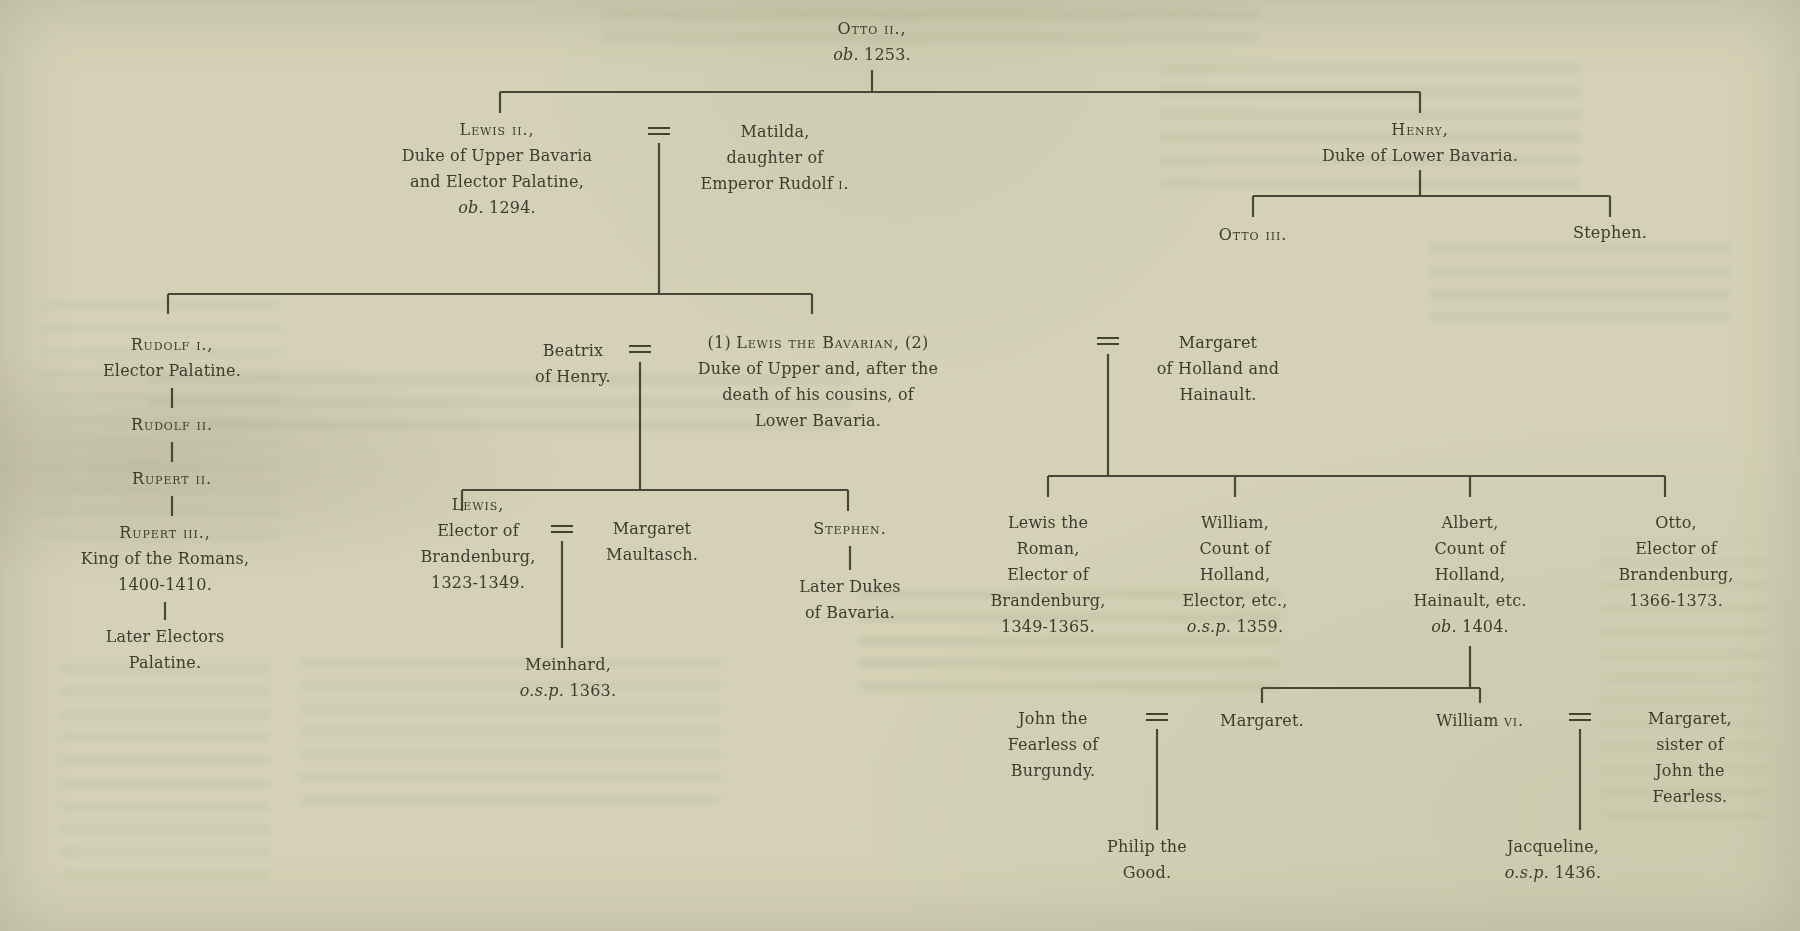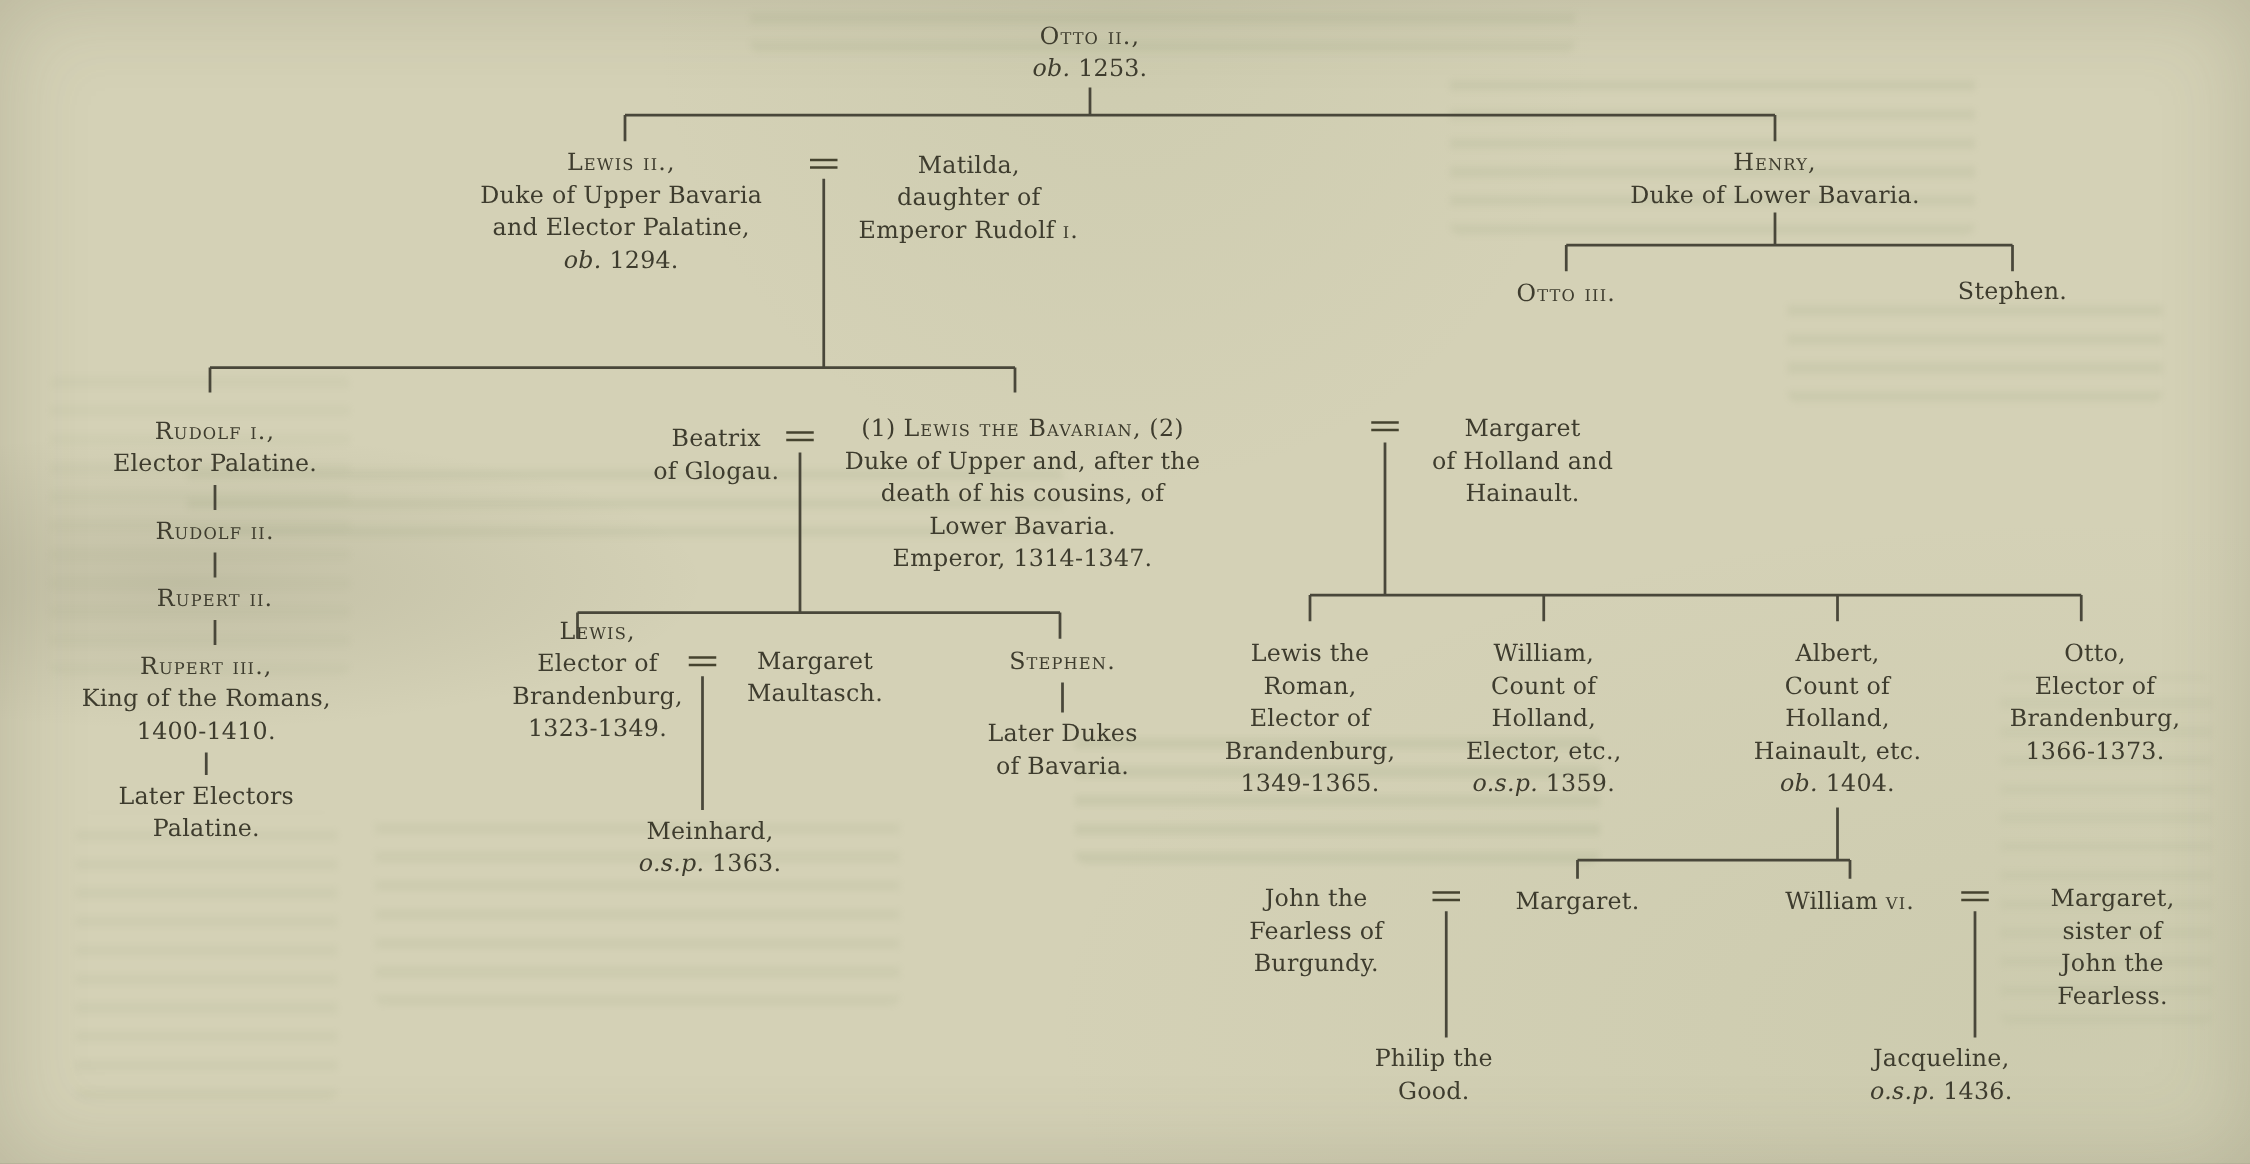--- a/index.html
+++ b/index.html
@@ -9,21 +9,21 @@
     color:#3e3c2e;
     background:
       radial-gradient(ellipse at 8% 50%, rgba(84,82,60,.14), transparent 18%),
       radial-gradient(ellipse at 50% 0%, rgba(150,160,120,.10), transparent 30%),
       radial-gradient(ellipse at 92% 88%, rgba(150,160,120,.12), transparent 35%),
       #d4d1b6;
     box-shadow:inset 0 0 70px rgba(95,92,70,.22);
   }
   .node{
     position:absolute;transform:translateX(-50%);
-    text-align:center;font-size:19px;line-height:26px;letter-spacing:.2px;
+    text-align:center;font-size:16px;line-height:26px;letter-spacing:.2px;
     white-space:nowrap;
   }
   .tline{min-height:26px;}
   .sc{font-variant:small-caps;letter-spacing:.9px;}
   .it{font-style:italic;}
   .eq{
     position:absolute;width:22px;height:4px;
     border-top:2.4px solid #45432f;border-bottom:2.4px solid #45432f;
     transform:translate(-50%,-50%);
   }
@@ -133,28 +133,27 @@
         <div class="tline"><span class="sc">Rupert iii.,</span></div>
         <div class="tline"><span>King of the Romans,</span></div>
         <div class="tline"><span>1400-1410.</span></div>
       </div>
       <div class="node" style="left: 165px; top: 624px;">
         <div class="tline"><span>Later Electors</span></div>
         <div class="tline"><span>Palatine.</span></div>
       </div>
       <div class="node" style="left: 573px; top: 338px;">
         <div class="tline"><span>Beatrix</span></div>
-        <div class="tline"><span>of Glogau.</span></div>
+        <div class="tline"><span>of Henry.</span></div>
       </div>
       <div class="node" style="left: 818px; top: 330px;">
         <div class="tline"><span>(1) </span><span class="sc">Lewis the Bavarian,</span><span> (2)</span></div>
         <div class="tline"><span>Duke of Upper and, after the</span></div>
         <div class="tline"><span>death of his cousins, of</span></div>
         <div class="tline"><span>Lower Bavaria.</span></div>
-        <div class="tline"><span>Emperor, 1314-1347.</span></div>
       </div>
       <div class="node" style="left: 1218px; top: 330px;">
         <div class="tline"><span>Margaret</span></div>
         <div class="tline"><span>of Holland and</span></div>
         <div class="tline"><span>Hainault.</span></div>
       </div>
       <div class="node" style="left: 478px; top: 492px;">
         <div class="tline"><span class="sc">Lewis,</span></div>
         <div class="tline"><span>Elector of</span></div>
         <div class="tline"><span>Brandenburg,</span></div>

